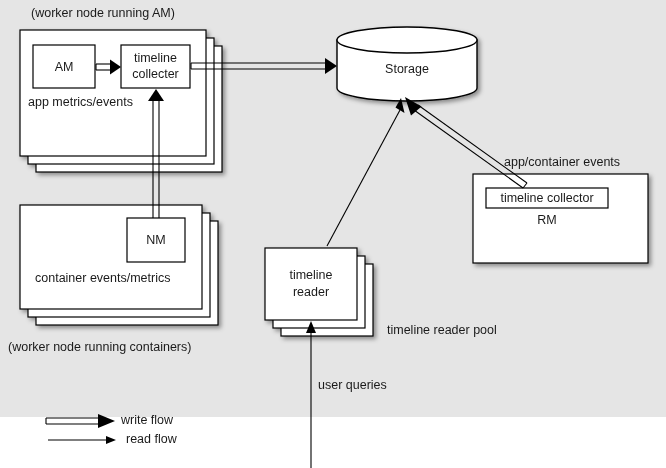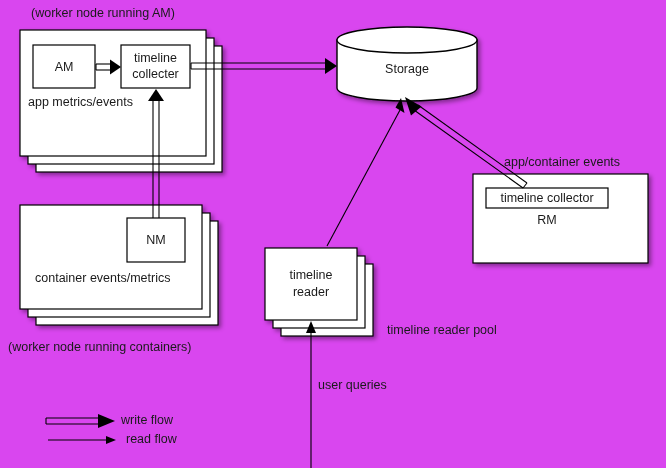--- a/index.html
+++ b/index.html
@@ -11,22 +11,22 @@
   body {
     width: 666px;
     height: 468px;
     overflow: hidden;
     font-family: "Liberation Sans", "DejaVu Sans", sans-serif;
     color: #1a1a1a;
   }
   #diagram-root {
     position: relative;
     width: 666px;
-    height: 468px;
-    background: #d946ef;
+    height: 417px;
+    background: #e5e5e5;
   }
   svg.diagram {
     display: block;
     width: 666px;
     height: 468px;
   }
   .nodebox {
     fill: #ffffff;
     stroke: #000000;
     stroke-width: 1.2;

